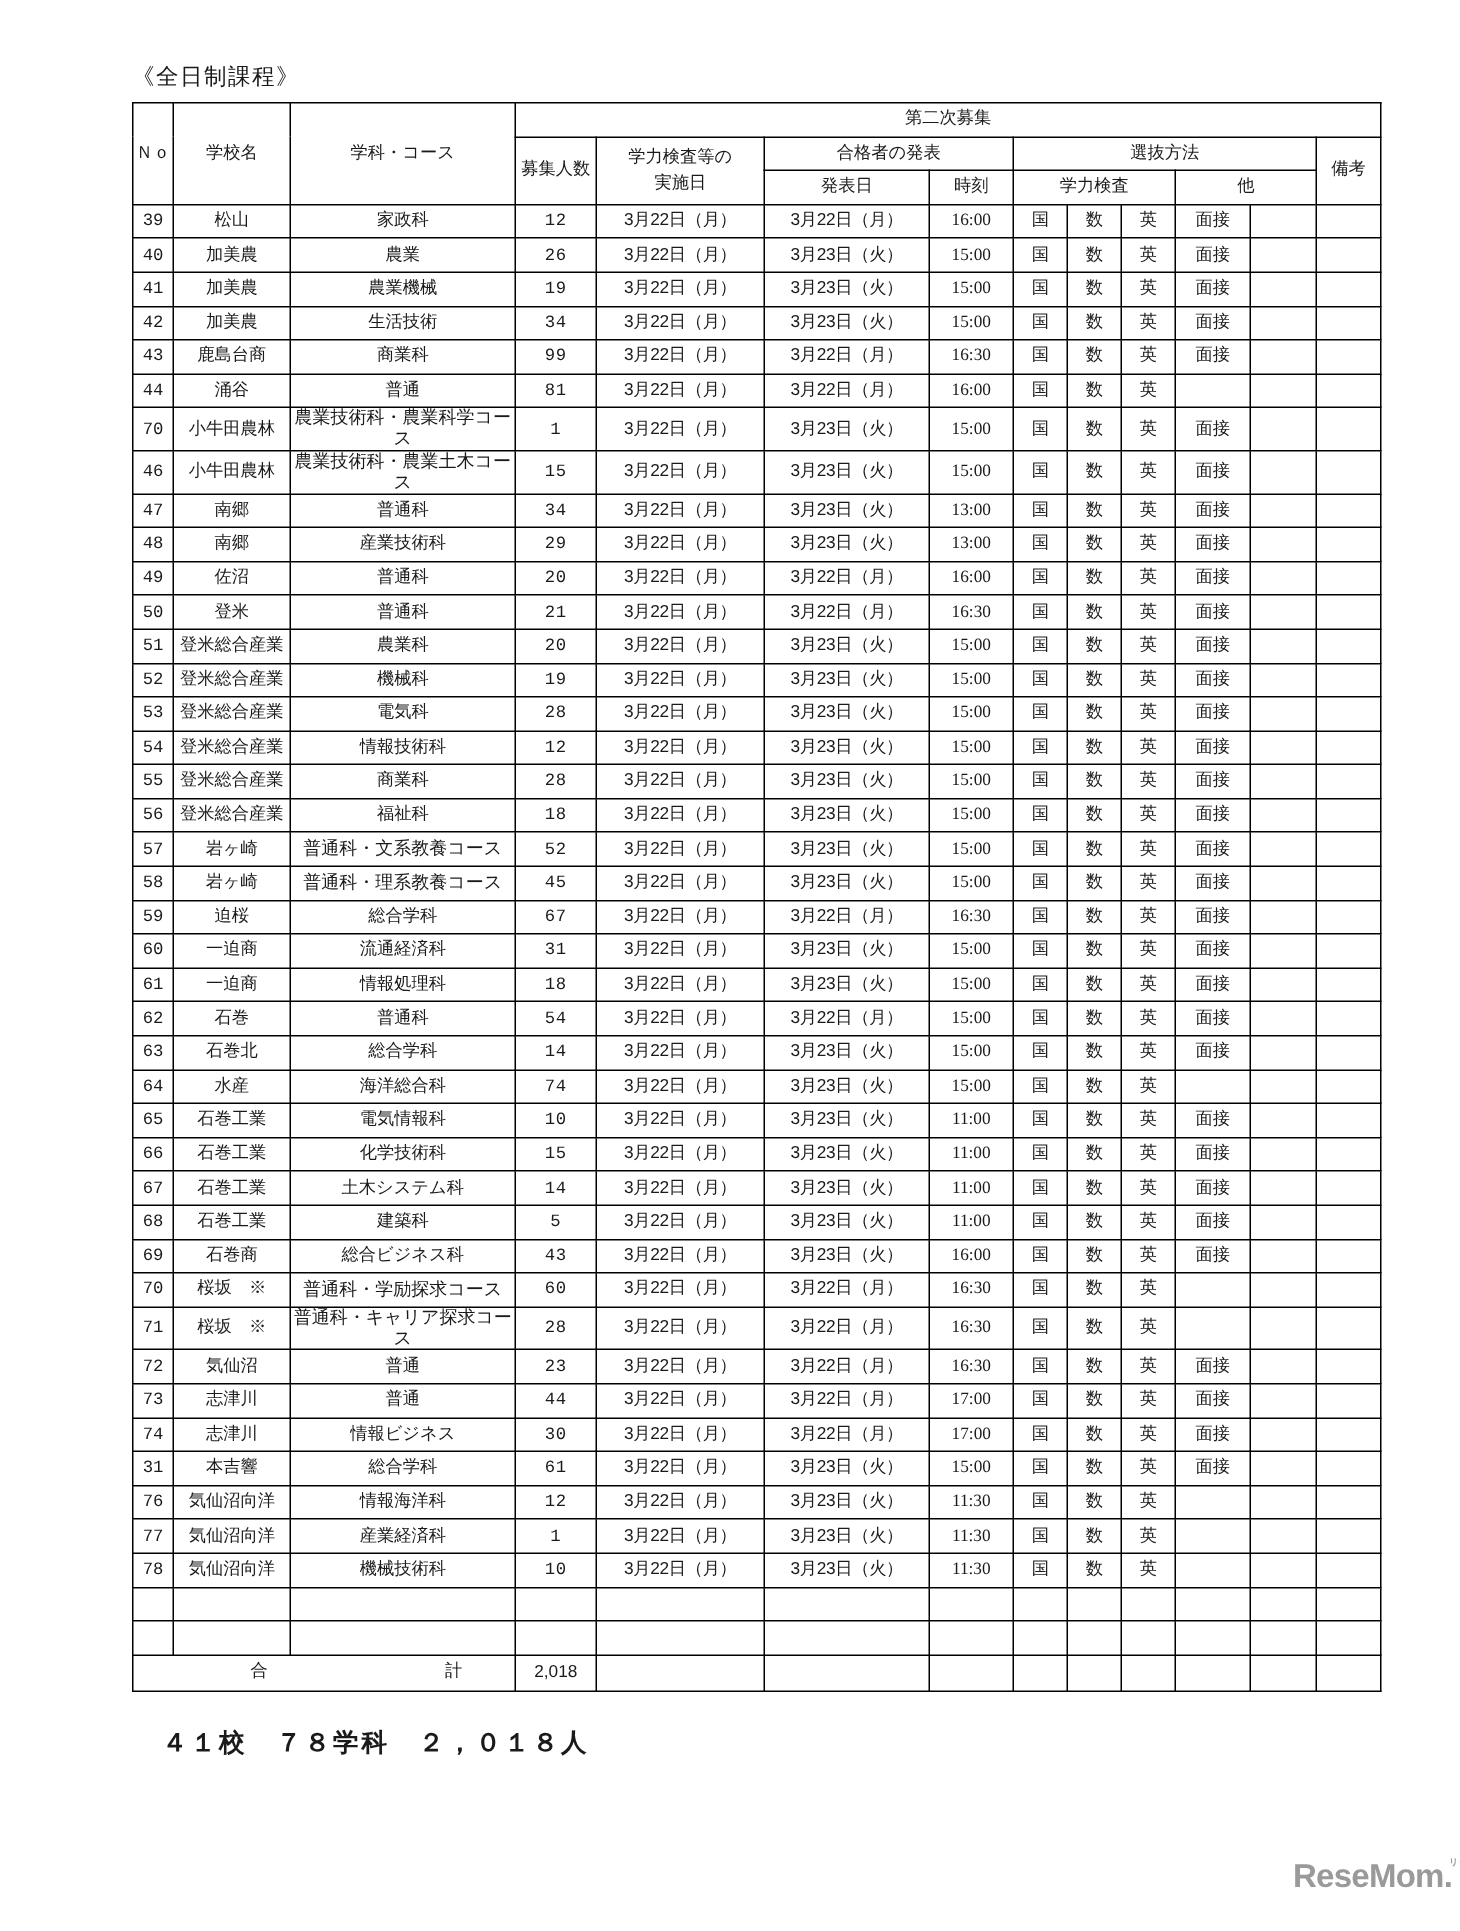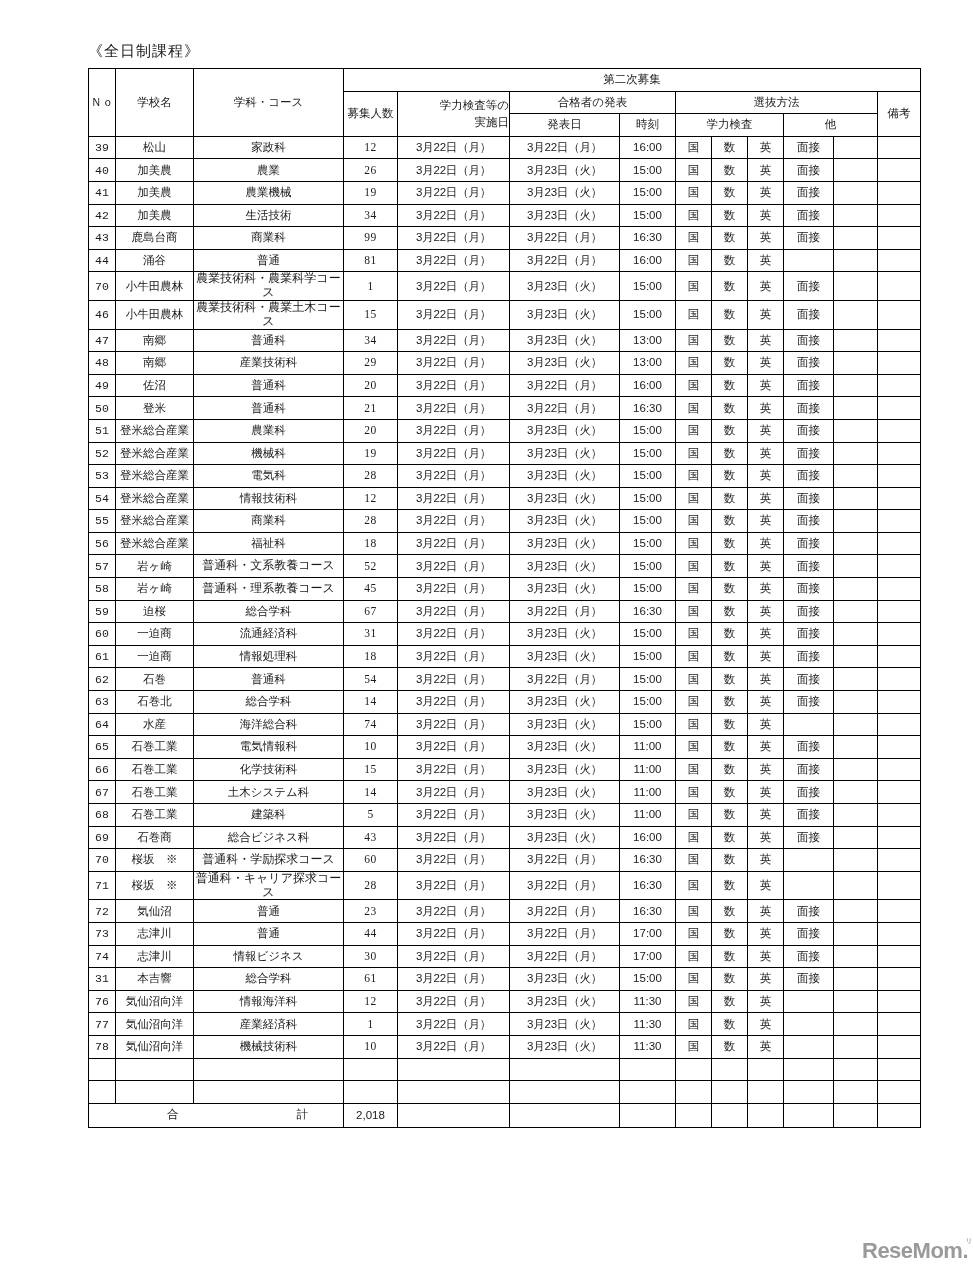--- a/index.html
+++ b/index.html
@@ -61,29 +61,29 @@
   col.c-annt    { width: 56px; }
   col.c-k       { width: 36px; }
   col.c-s       { width: 36px; }
   col.c-e       { width: 36px; }
   col.c-other   { width: 50px; }
   col.c-other2  { width: 44px; }
   col.c-note    { width: 43px; }
 
   .hdr td { font-size: 11.5px; }
   .hdr-top td { height: 20px; }
-  .hdr .two-line { line-height: 1.45; text-align: right; }
+  .hdr .two-line { line-height: 1.45; }
 
   td.no      { text-align: right;  padding-right: 4px; font-size: 12.5px; font-family: Liberation Mono, monospace; }
   td.school  { text-align: left;   padding-left: 4px; font-size: 12.5px; }
   td.course  { text-align: left;   padding-left: 6px; font-size: 12.5px; }
   td.course.small { font-size: 12px; letter-spacing: 0px; }
-  td.cap     { font-size: 16px; font-family: Liberation Serif, serif; letter-spacing: 0.5px; }
+  td.cap     { font-size: 16px; font-family: Liberation Mono, monospace; letter-spacing: 0.5px; }
   td.dt      { font-size: 13px; font-family: "Liberation Sans", sans-serif; letter-spacing: -0.2px; }
-  td.tm      { font-size: 13px; font-family: Liberation Sans, sans-serif; }
+  td.tm      { font-size: 13px; font-family: Liberation Serif, serif; }
   td.sub     { font-size: 13px; font-weight: bold; }
   td.other   { font-size: 13px; }
   td.blank   { }
 
   tr.total td { height: 24px; }
   td.total-label {
     position: relative;
     font-size: 13px;
   }
   td.total-label .lbl-a { position: absolute; left: 33%; top: 50%; transform: translate(-50%,-50%); }
@@ -812,18 +812,19 @@
         <td></td>
         <td></td>
         <td></td>
         <td></td>
         <td></td>
         <td></td>
       </tr>
     </tfoot>
   </table>
 
+  <div class="summary">４１校　７８学科　２，０１８人</div>
 
   <div class="watermark">
     <span>ReseMom.</span><span class="ruby">リセマム</span>
   </div>
 
 </div>
 
 </body></html>

